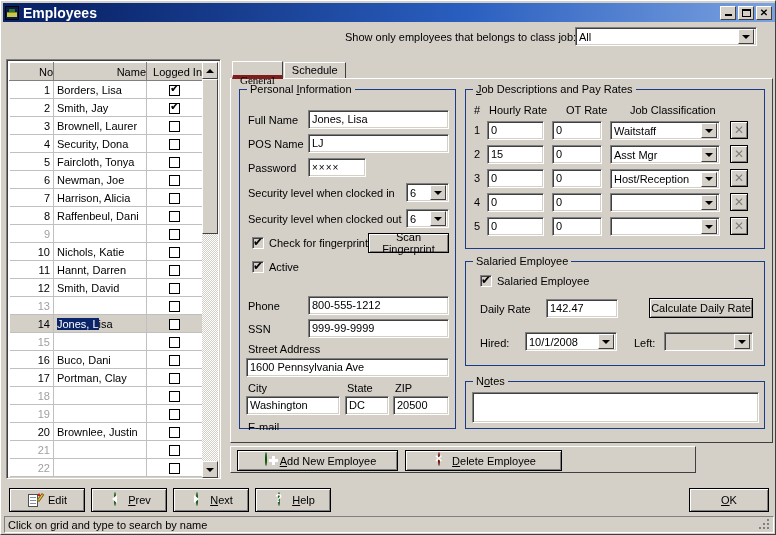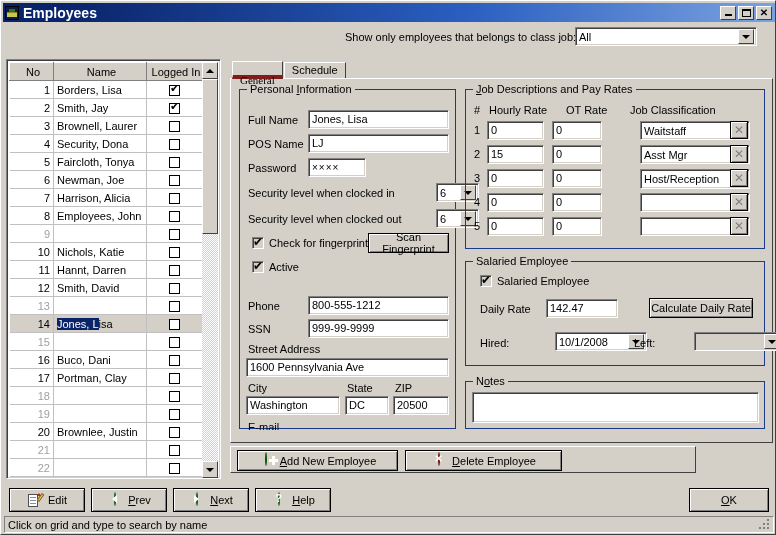--- a/index.html
+++ b/index.html
@@ -101,21 +101,21 @@
     background:#fff;
     border-top:1px solid #808080; border-left:1px solid #808080;
     border-right:1px solid #fff; border-bottom:1px solid #fff;
     box-shadow: inset 1px 1px 0 #404040, inset -1px -1px 0 #d4d0c8;
     overflow:hidden;
   }
   .grid-inner{ position:absolute; left:2px; top:2px; width:211px; height:416px; overflow:hidden; }
   table.grid { border-collapse:collapse; width:194px; table-layout:fixed; }
   table.grid th {
     height:18px; background:#d4d0c8; font-weight:normal; font-size:11px;
-    text-align:center; padding:0 0 0 3px;
+    text-align:right; padding:0 0 0 3px;
     border-right:1px solid #808080; border-bottom:1px solid #808080;
     border-top:1px solid #fff; border-left:1px solid #fff;
   }
   table.grid td {
     height:18px; font-size:11px; padding:0 3px; background:#fff;
     border-right:1px solid #c0c0c0; border-bottom:1px solid #c0c0c0;
     overflow:hidden; white-space:nowrap;
   }
   td.c-no { width:44px; text-align:right; padding-right:5px; }
   td.c-name { width:93px; }
@@ -181,21 +181,21 @@
     border-top:1px solid #808080; border-left:1px solid #808080;
     border-right:1px solid #fff; border-bottom:1px solid #fff;
     box-shadow: inset 1px 1px 0 #404040, inset -1px -1px 0 #d4d0c8;
     overflow:hidden; white-space:nowrap; line-height:15px;
   }
   .combo {
     position:absolute; background:#fff;
     border-top:1px solid #808080; border-left:1px solid #808080;
     border-right:1px solid #fff; border-bottom:1px solid #fff;
     box-shadow: inset 1px 1px 0 #404040, inset -1px -1px 0 #d4d0c8;
-    display:flex; align-items:center; font-size:11px;margin-left:30px;
+    display:flex; align-items:center; font-size:11px;
   }
   .combo .val{ flex:1; padding-left:3px; white-space:nowrap; overflow:hidden; }
   .btn {
     position:absolute; background:#d4d0c8; font-size:11px; text-align:center;
     border-top:1px solid #fff; border-left:1px solid #fff;
     border-right:1px solid #404040; border-bottom:1px solid #404040;
     display:flex; align-items:center; justify-content:center; gap:6px;
     color:#000;
   }
   .btn.dark { border:1px solid #000; box-shadow: inset 1px 1px 0 #fff, inset -1px -1px 0 #808080; }
@@ -328,21 +328,21 @@
               <td class="c-name">Newman, Joe</td>
               <td class="c-log"><span class="cellbox"></span></td>
             </tr>
             <tr>
               <td class="c-no">7</td>
               <td class="c-name">Harrison, Alicia</td>
               <td class="c-log"><span class="cellbox"></span></td>
             </tr>
             <tr>
               <td class="c-no">8</td>
-              <td class="c-name">Employees, John</td>
+              <td class="c-name">Raffenbeul, Dani</td>
               <td class="c-log"><span class="cellbox"></span></td>
             </tr>
             <tr class="empty">
               <td class="c-no">9</td>
               <td class="c-name"></td>
               <td class="c-log"><span class="cellbox"></span></td>
             </tr>
             <tr>
               <td class="c-no">10</td>
               <td class="c-name">Nichols, Katie</td>

